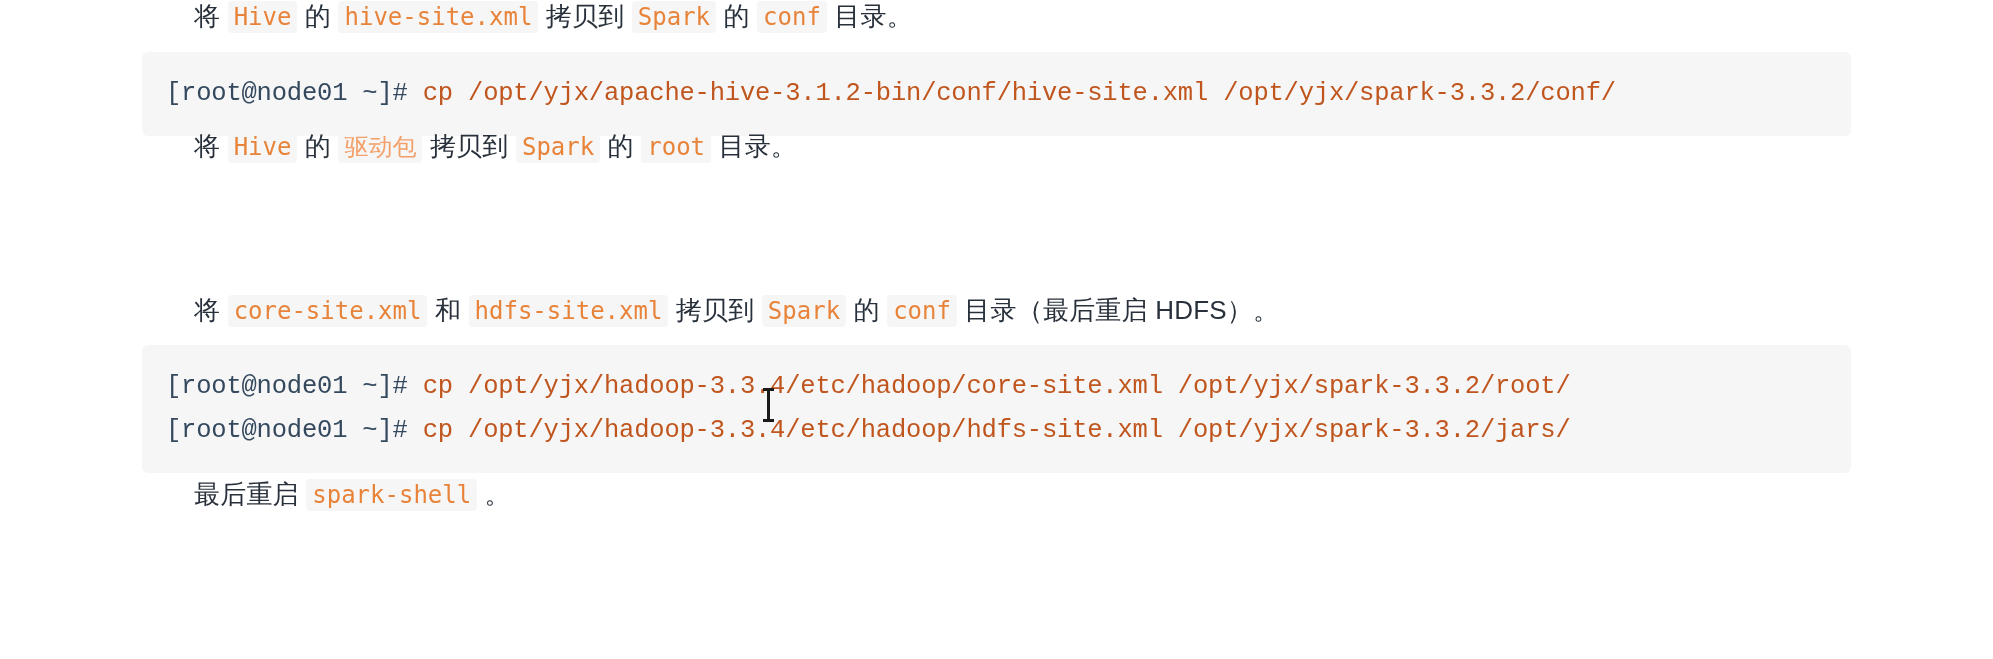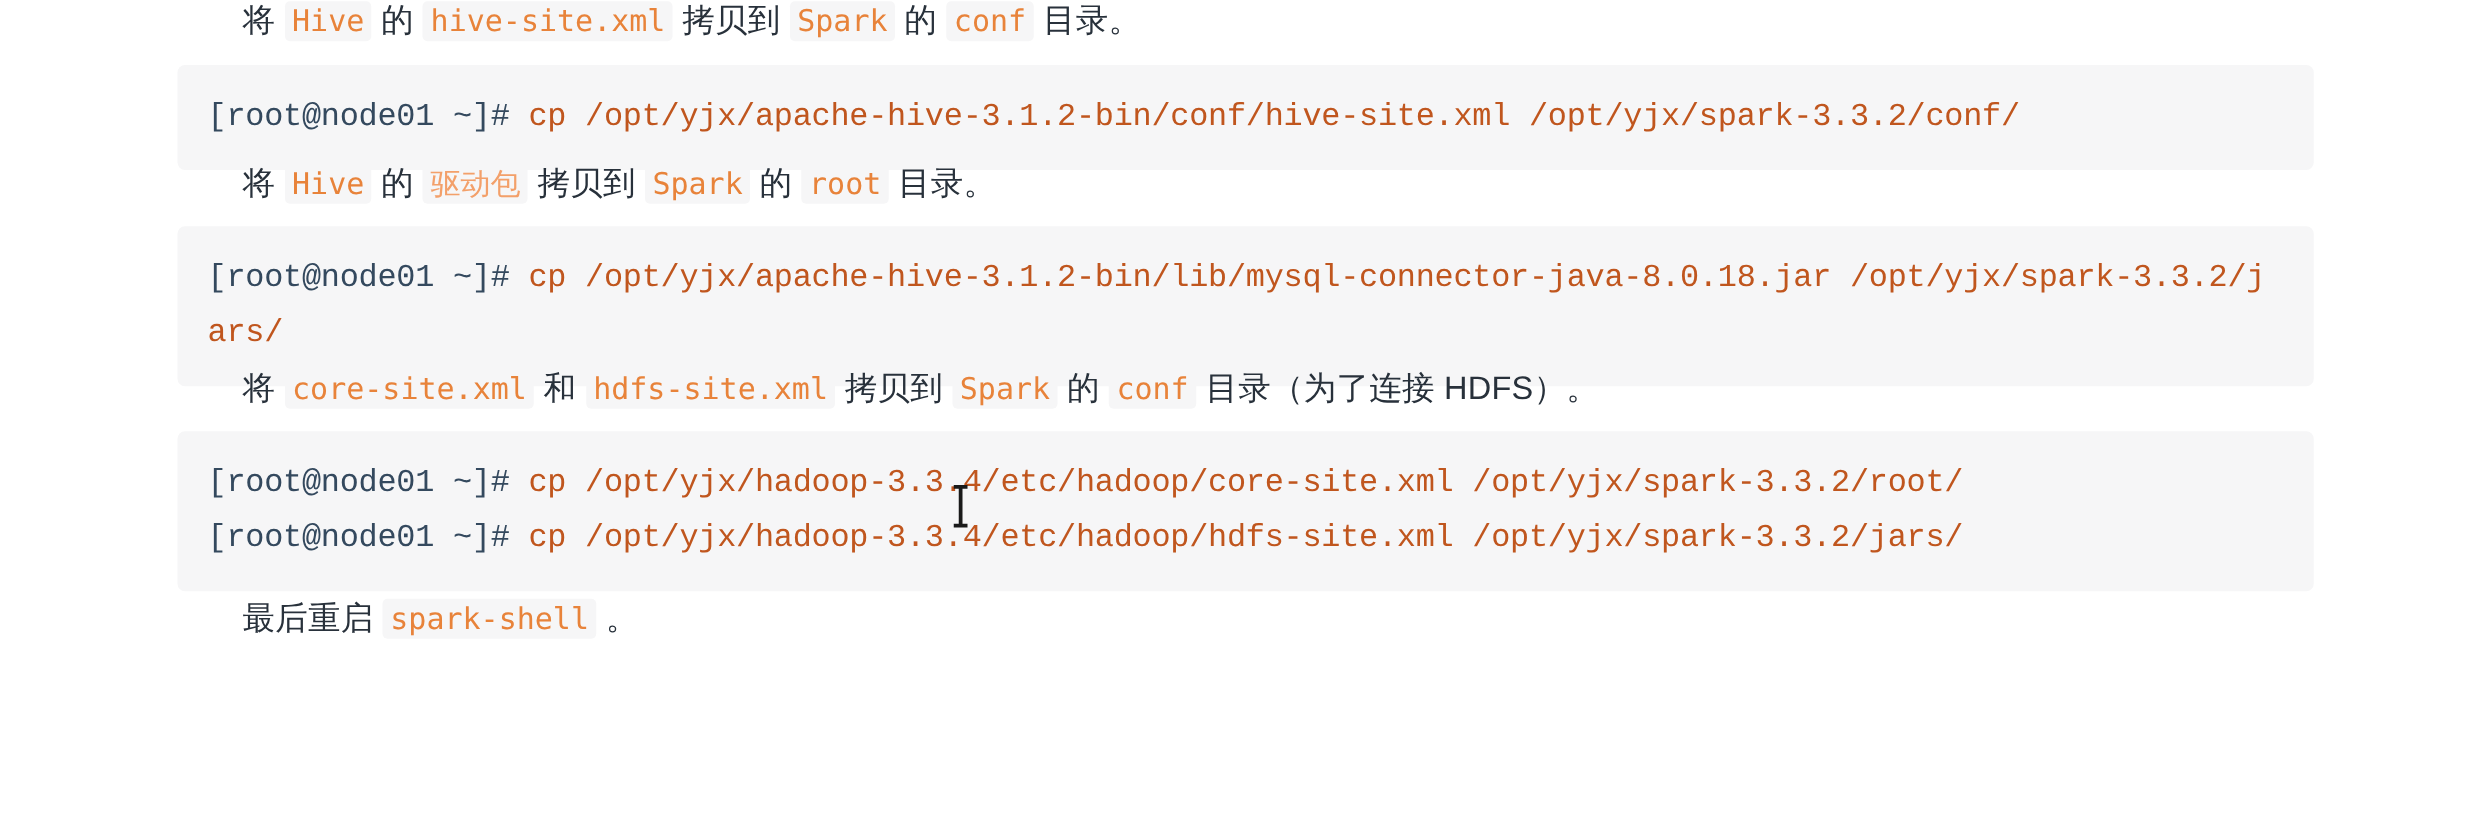--- a/index.html
+++ b/index.html
@@ -104,23 +104,22 @@
 <body>
 
 <div class="page">
 
   <p class="para s-p1"><span class="t">将 </span><code class="ic">Hive</code><span class="t"> 的 </span><code class="ic">hive-site.xml</code><span class="t"> 拷贝到 </span><code class="ic">Spark</code><span class="t"> 的 </span><code class="ic">conf</code><span class="t"> 目录。</span></p>
 
   <pre class="codeblock s-cb1"><span class="line"><span class="prompt">[root@node01 ~]#</span><span class="cmd"> cp /opt/yjx/apache-hive-3.1.2-bin/conf/hive-site.xml /opt/yjx/spark-3.3.2/conf/</span></span></pre>
 
   <p class="para s-p2"><span class="t">将 </span><code class="ic">Hive</code><span class="t"> 的 </span><code class="ic link">驱动包</code><span class="t"> 拷贝到 </span><code class="ic">Spark</code><span class="t"> 的 </span><code class="ic">root</code><span class="t"> 目录。</span></p>
 
-  <pre class="codeblock s-cb2"><span class="line"><span class="prompt">[root@node01 ~]#</span><span class="cmd"> cp /opt/yjx/apache-hive-3.1.2-bin/lib/mysql-connector-java-8.0.18.jar /opt/yjx/spark-3.3.2/jars/</span></span></pre>
 
-  <p class="para s-p3"><span class="t">将 </span><code class="ic">core-site.xml</code><span class="t"> 和 </span><code class="ic">hdfs-site.xml</code><span class="t"> 拷贝到 </span><code class="ic">Spark</code><span class="t"> 的 </span><code class="ic">conf</code><span class="t"> 目录（为了连接 HDFS）。</span></p>
+  <p class="para s-p3"><span class="t">将 </span><code class="ic">core-site.xml</code><span class="t"> 和 </span><code class="ic">hdfs-site.xml</code><span class="t"> 拷贝到 </span><code class="ic">Spark</code><span class="t"> 的 </span><code class="ic">conf</code><span class="t"> 目录（最后重启 HDFS）。</span></p>
 
   <pre class="codeblock s-cb3"><span class="line"><span class="prompt">[root@node01 ~]#</span><span class="cmd"> cp /opt/yjx/hadoop-3.3.4/etc/hadoop/core-site.xml /opt/yjx/spark-3.3.2/root/</span></span><span class="line"><span class="prompt">[root@node01 ~]#</span><span class="cmd"> cp /opt/yjx/hadoop-3.3.4/etc/hadoop/hdfs-site.xml /opt/yjx/spark-3.3.2/jars/</span></span></pre>
 
   <p class="para s-p4"><span class="t">最后重启 </span><code class="ic">spark-shell</code><span class="t"> 。</span></p>
 
   <div class="ibeam" style="left: 767px; top: 390px;"></div>
 
 </div>
 
 </body></html>

